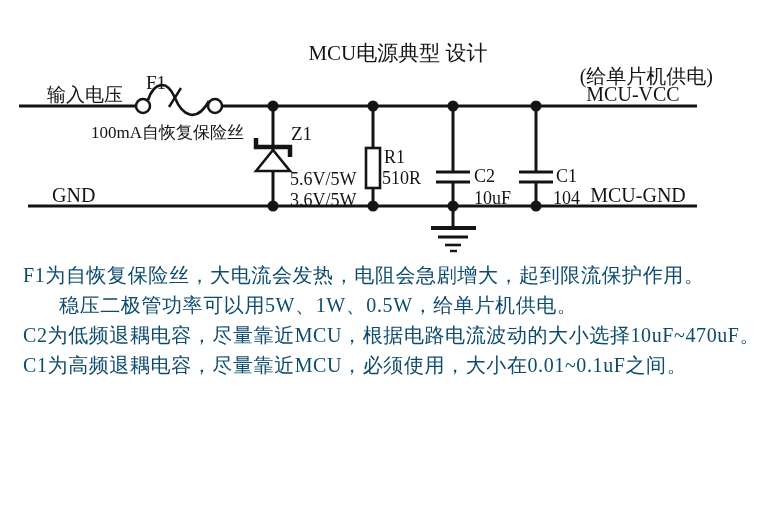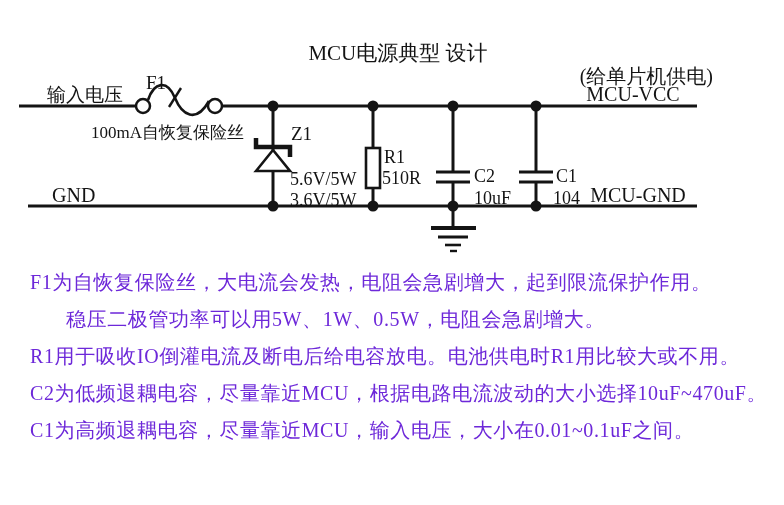--- a/index.html
+++ b/index.html
@@ -19,26 +19,26 @@
   .t21 { font-size: 21px; }
   .t20 { font-size: 20px; }
   .t19 { font-size: 19px; }
   .t18 { font-size: 18px; }
   .t17 { font-size: 17px; }
   .notes {
     position: absolute;
     left: 23px; top: 260px; width: 760px;
   }
   .notes p {
-    margin: 7px; padding: 0;
+    margin: 0; padding: 0;
     font-size: 20px;
     line-height: 30px;
     letter-spacing: 0.6px;
     white-space: nowrap;
-    color: #6d28d9;
+    color: #0c4a6e;
   }
   .notes p.indent { padding-left: 36px; }
 </style>
 </head>
 <body>
 
 <div class="page">
 
   <svg class="schematic" width="784" height="258" viewBox="0 0 784 258" aria-hidden="true">
 
@@ -115,19 +115,18 @@
     <text x="384" y="163" class="t18">R1</text>
     <text x="382" y="184" class="t18">510R</text>
     <text x="474" y="182" class="t18">C2</text>
     <text x="474" y="204" class="t18">10uF</text>
     <text x="556" y="182" class="t18">C1</text>
     <text x="553" y="204" class="t18">104</text>
   </svg>
 
   <div class="notes">
     <p>F1为自恢复保险丝，大电流会发热，电阻会急剧增大，起到限流保护作用。</p>
-    <p class="indent">稳压二极管功率可以用5W、1W、0.5W，电阻会急剧增大。</p>
-    <p>R1用于吸收IO倒灌电流及断电后给电容放电。电池供电时R1用比较大或不用。</p>
+    <p class="indent">稳压二极管功率可以用5W、1W、0.5W，给单片机供电。</p>
     <p>C2为低频退耦电容，尽量靠近MCU，根据电路电流波动的大小选择10uF~470uF。</p>
-    <p>C1为高频退耦电容，尽量靠近MCU，输入电压，大小在0.01~0.1uF之间。</p>
+    <p>C1为高频退耦电容，尽量靠近MCU，必须使用，大小在0.01~0.1uF之间。</p>
   </div>
 
 </div>
 
 </body></html>

